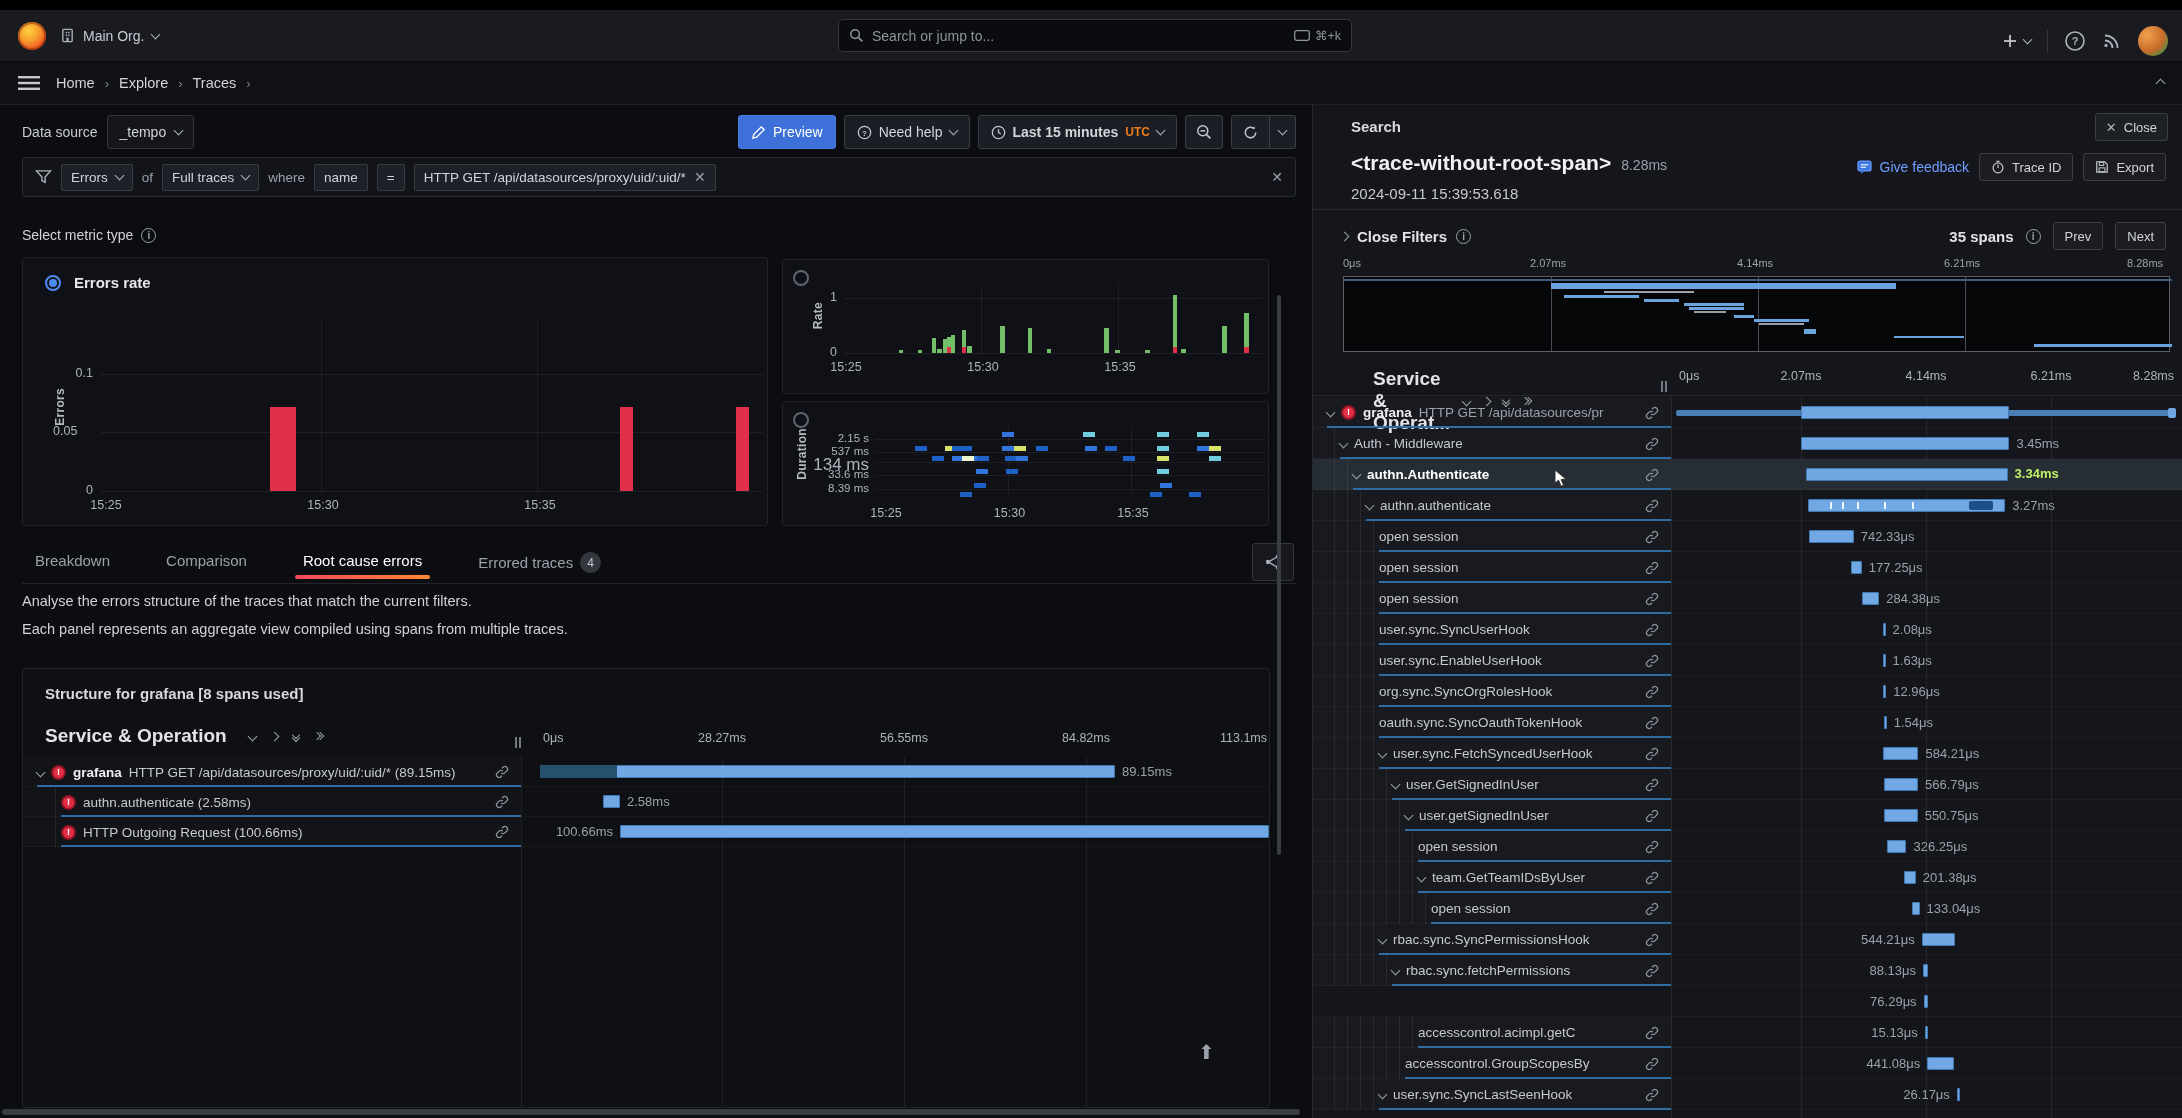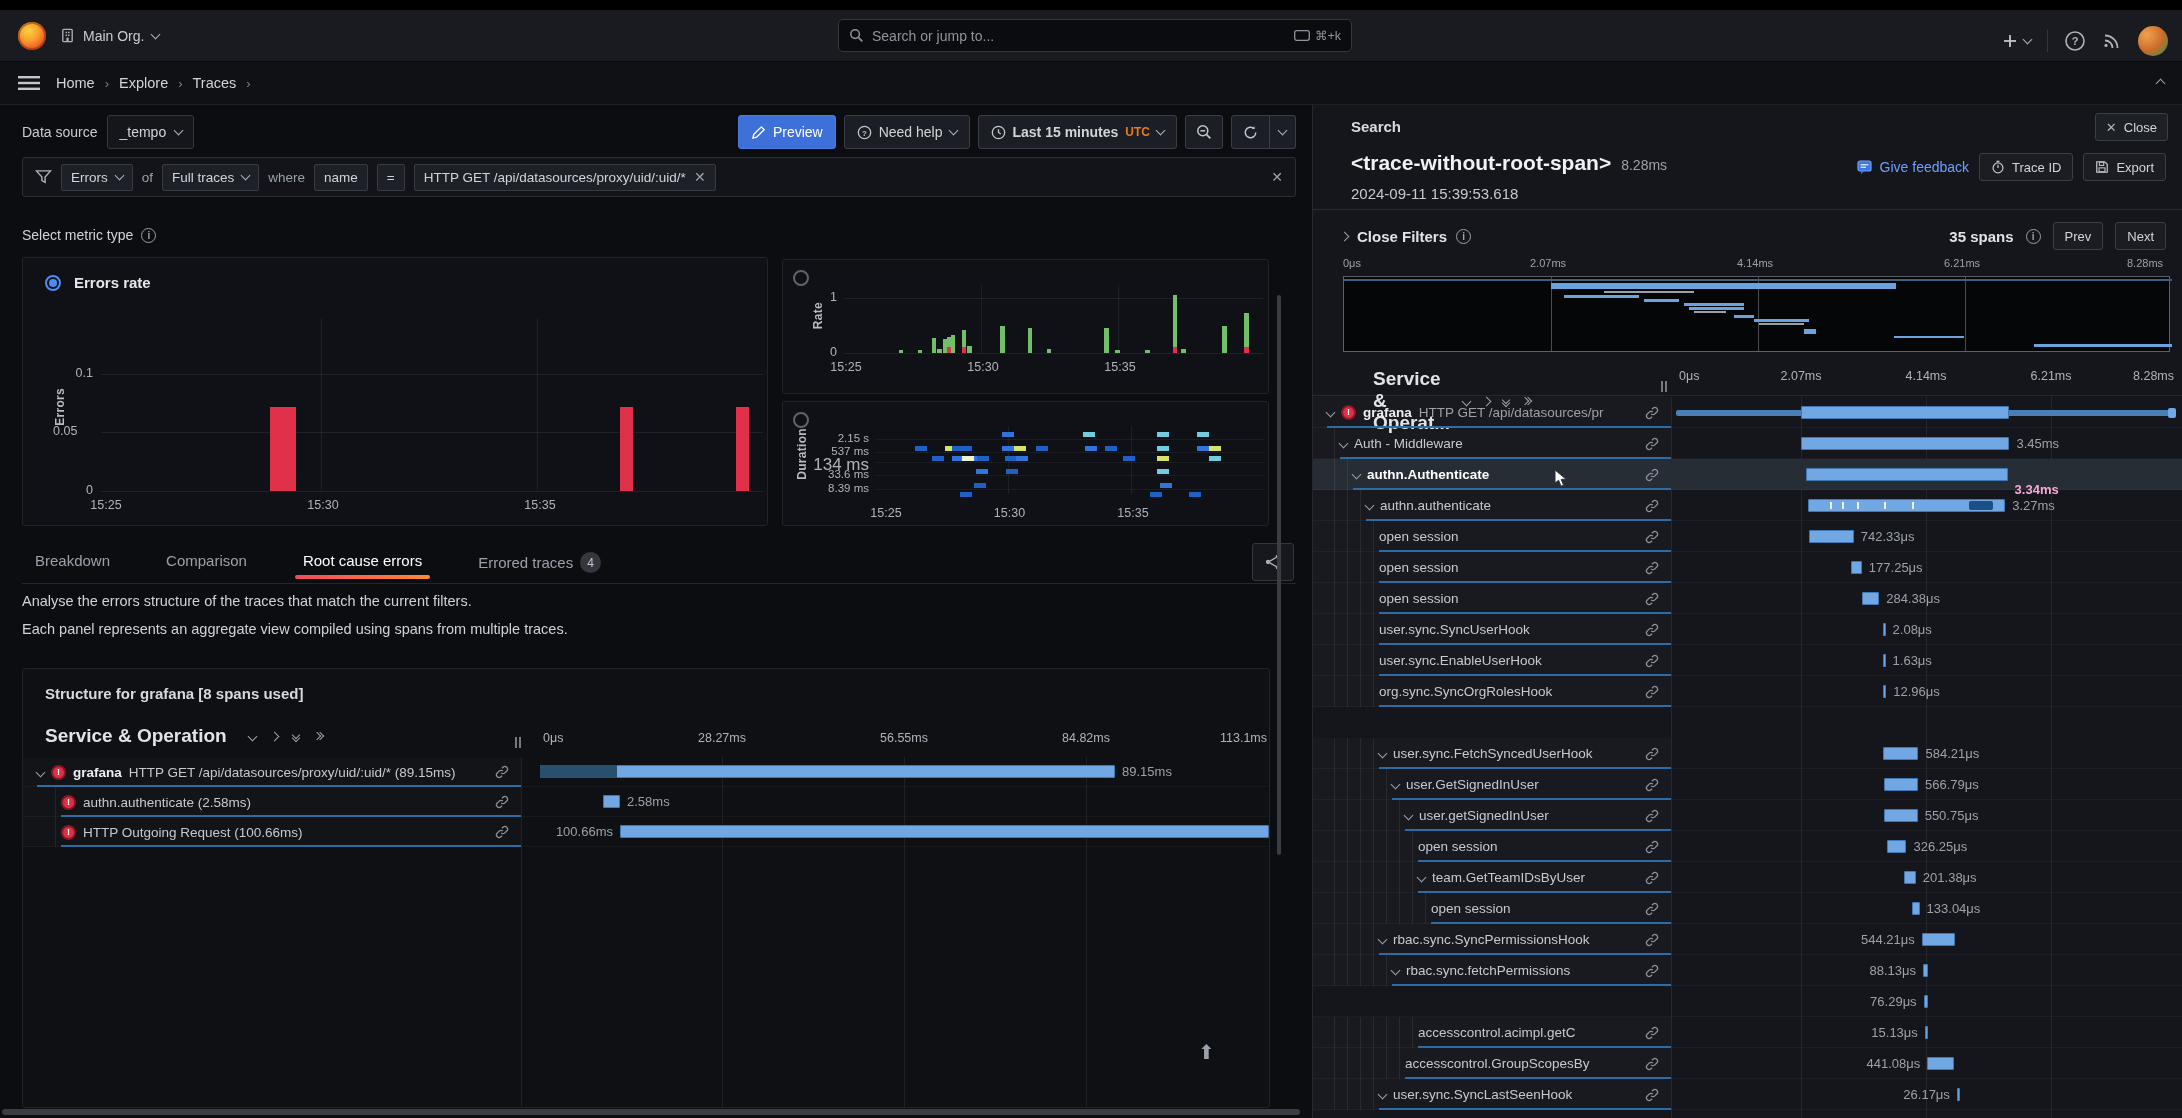--- a/index.html
+++ b/index.html
@@ -679,21 +679,21 @@
             </div>
             <div class="linkico" style="left: 332px;">
               <svg width="14" height="14" viewBox="0 0 24 24" fill="none" stroke="#8b909a" stroke-width="2.2">
                 <path d="M10.5 13.5a4.5 4.5 0 0 0 6.4 0l3.2-3.2a4.5 4.5 0 0 0-6.4-6.4l-1.8 1.8"></path>
                 <path d="M13.5 10.5a4.5 4.5 0 0 0-6.4 0l-3.2 3.2a4.5 4.5 0 0 0 6.4 6.4l1.8-1.8"></path>
               </svg>
             </div>
             <div class="blueline" style="left: 40px; right: 0px;"></div>
           </div>
           <div class="bar" style="left: 492.86px; width: 201.736px; top: 8.5px;"></div>
-          <div class="barlab" style="left: 701.596px; top: 23px; color: #f9a8d4; font-weight: bold;">3.34ms</div>
+          <div class="barlab" style="left: 701.596px; top: 7px; color: #bef264; font-weight: bold;">3.34ms</div>
         </div>
         <div class="wf-row" style="top: 93px; height: 31px;">
           <div style="position: absolute; left: 0px; right: 0px; bottom: 0px; height: 1px; background: rgba(255, 255, 255, 0.035);"></div>
           <div class="namecell" style="width: 358px; background: rgba(255, 255, 255, 0.02);">
             <div class="guide" style="left: 21px;"></div>
             <div class="guide" style="left: 34px;"></div>
             <div class="guide" style="left: 47px;"></div>
             <div class="nameinner" style="left: 53px; right: 32px;">
               <span class="chv down"></span>
               <span>authn.authenticate</span>
@@ -835,20 +835,41 @@
               <svg width="14" height="14" viewBox="0 0 24 24" fill="none" stroke="#8b909a" stroke-width="2.2">
                 <path d="M10.5 13.5a4.5 4.5 0 0 0 6.4 0l3.2-3.2a4.5 4.5 0 0 0-6.4-6.4l-1.8 1.8"></path>
                 <path d="M13.5 10.5a4.5 4.5 0 0 0-6.4 0l-3.2 3.2a4.5 4.5 0 0 0 6.4 6.4l1.8-1.8"></path>
               </svg>
             </div>
             <div class="blueline" style="left: 66px; right: 0px;"></div>
           </div>
           <div class="bar" style="left: 570.172px; width: 3px; top: 8.5px;"></div>
           <div class="barlab" style="left: 580.172px; top: 7.5px;">12.96μs</div>
         </div>
+        <div class="wf-row" style="top: 310px; height: 31px;">
+          <div style="position: absolute; left: 0px; right: 0px; bottom: 0px; height: 1px; background: rgba(255, 255, 255, 0.035);"></div>
+          <div class="namecell" style="width: 358px; background: rgba(255, 255, 255, 0.02);">
+            <div class="guide" style="left: 21px;"></div>
+            <div class="guide" style="left: 34px;"></div>
+            <div class="guide" style="left: 47px;"></div>
+            <div class="guide" style="left: 60px;"></div>
+            <div class="nameinner" style="left: 66px; right: 32px;">
+              <span>oauth.sync.SyncOauthTokenHook</span>
+            </div>
+            <div class="linkico" style="left: 332px;">
+              <svg width="14" height="14" viewBox="0 0 24 24" fill="none" stroke="#8b909a" stroke-width="2.2">
+                <path d="M10.5 13.5a4.5 4.5 0 0 0 6.4 0l3.2-3.2a4.5 4.5 0 0 0-6.4-6.4l-1.8 1.8"></path>
+                <path d="M13.5 10.5a4.5 4.5 0 0 0-6.4 0l-3.2 3.2a4.5 4.5 0 0 0 6.4 6.4l1.8-1.8"></path>
+              </svg>
+            </div>
+            <div class="blueline" style="left: 66px; right: 0px;"></div>
+          </div>
+          <div class="bar" style="left: 570.776px; width: 3px; top: 8.5px;"></div>
+          <div class="barlab" style="left: 580.776px; top: 7.5px;">1.54μs</div>
+        </div>
         <div class="wf-row" style="top: 341px; height: 31px;">
           <div style="position: absolute; left: 0px; right: 0px; bottom: 0px; height: 1px; background: rgba(255, 255, 255, 0.035);"></div>
           <div class="namecell" style="width: 358px; background: rgba(255, 255, 255, 0.02);">
             <div class="guide" style="left: 21px;"></div>
             <div class="guide" style="left: 34px;"></div>
             <div class="guide" style="left: 47px;"></div>
             <div class="guide" style="left: 60px;"></div>
             <div class="nameinner" style="left: 66px; right: 32px;">
               <span class="chv down"></span>
               <span>user.sync.FetchSyncedUserHook</span>

